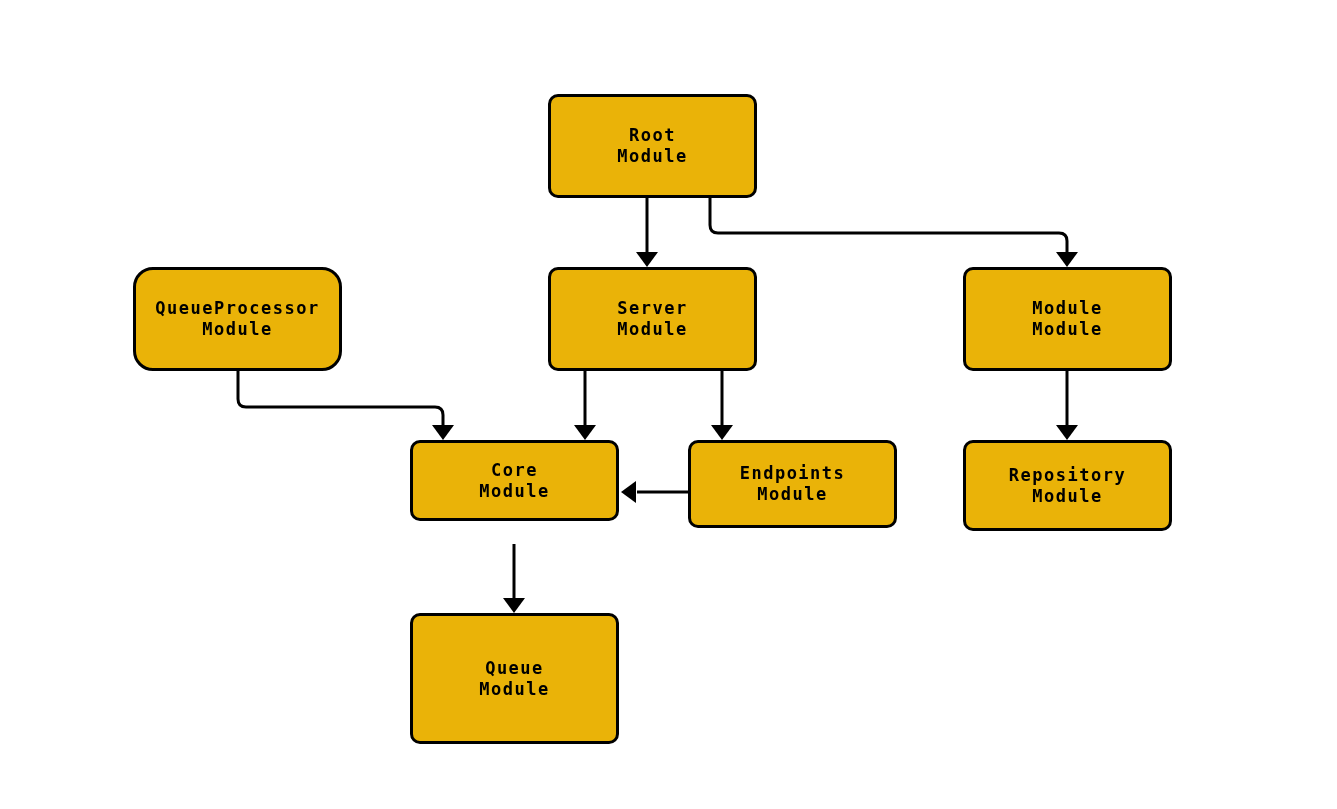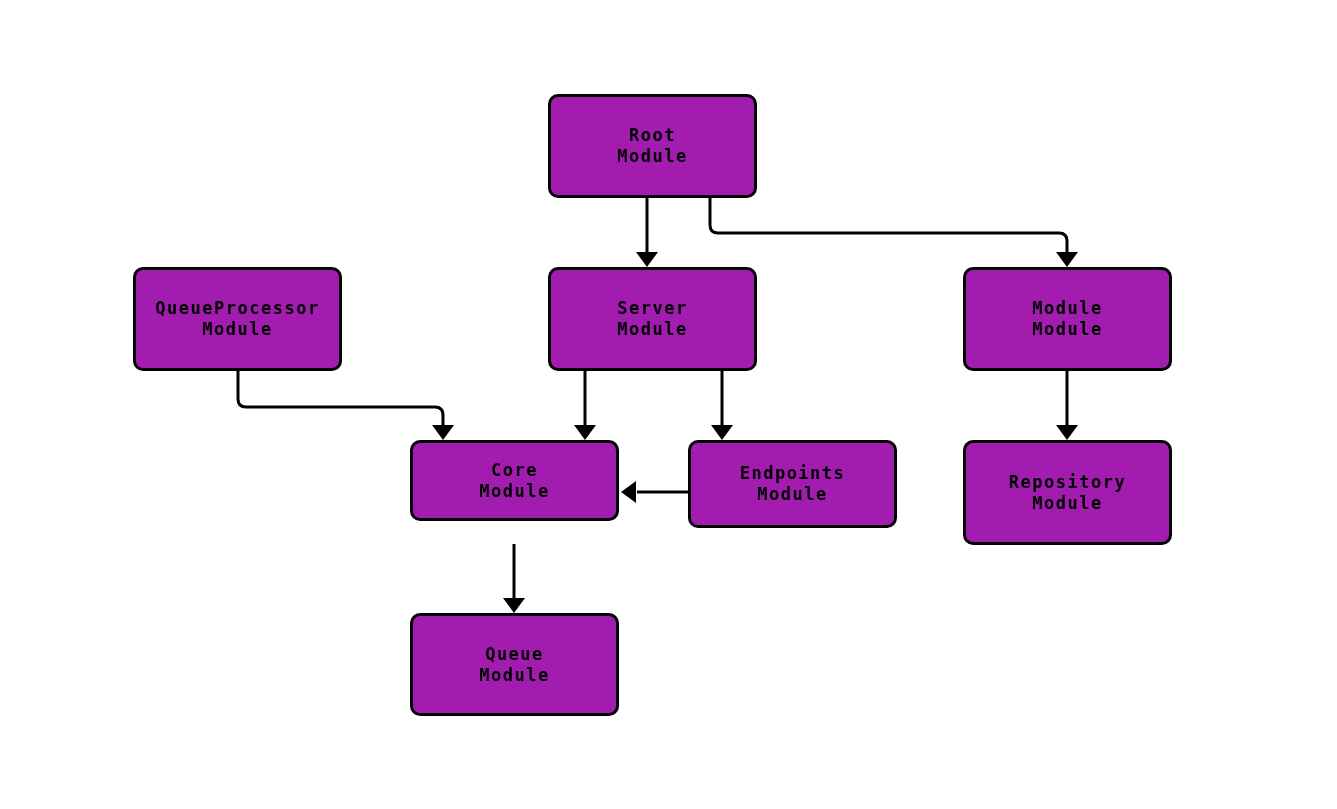--- a/index.html
+++ b/index.html
@@ -28,21 +28,21 @@
   }
   .arrowhead {
     fill: #000000;
     stroke: none;
   }
   .node {
     position: absolute;
     box-sizing: border-box;
     width: 209px;
     height: 104px;
-    background: #a21caf;
+    background: #eab308;
     border: 3px solid #000000;
     border-radius: 10px;
     z-index: 2;
     display: flex;
     align-items: center;
     justify-content: center;
   }
   .node-label {
     text-align: center;
     font-size: 17px;
@@ -85,21 +85,21 @@
     <polygon class="arrowhead" points="503,598 525,598 514,613"></polygon>
   </svg>
 
   <div class="node" style="left:548px; top:94px;">
     <div class="node-label">
       <div>Root</div>
       <div>Module</div>
     </div>
   </div>
 
-  <div class="node" style="left:133px; top:267px;">
+  <div class="node" style="left:133px; top:267px;border-radius:20px;">
     <div class="node-label">
       <div>QueueProcessor</div>
       <div>Module</div>
     </div>
   </div>
 
   <div class="node" style="left:548px; top:267px;">
     <div class="node-label">
       <div>Server</div>
       <div>Module</div>
@@ -120,27 +120,27 @@
     </div>
   </div>
 
   <div class="node" style="left:688px; top:440px; height:88px;">
     <div class="node-label">
       <div>Endpoints</div>
       <div>Module</div>
     </div>
   </div>
 
-  <div class="node" style="left:963px; top:440px; height:105px;">
+  <div class="node" style="left:963px; top:440px; height:91px;">
     <div class="node-label">
       <div>Repository</div>
       <div>Module</div>
     </div>
   </div>
 
-  <div class="node" style="left:410px; top:613px; height:103px;">
+  <div class="node" style="left:410px; top:613px; height:131px;">
     <div class="node-label">
       <div>Queue</div>
       <div>Module</div>
     </div>
   </div>
 
 </div>
 
 </body></html>

